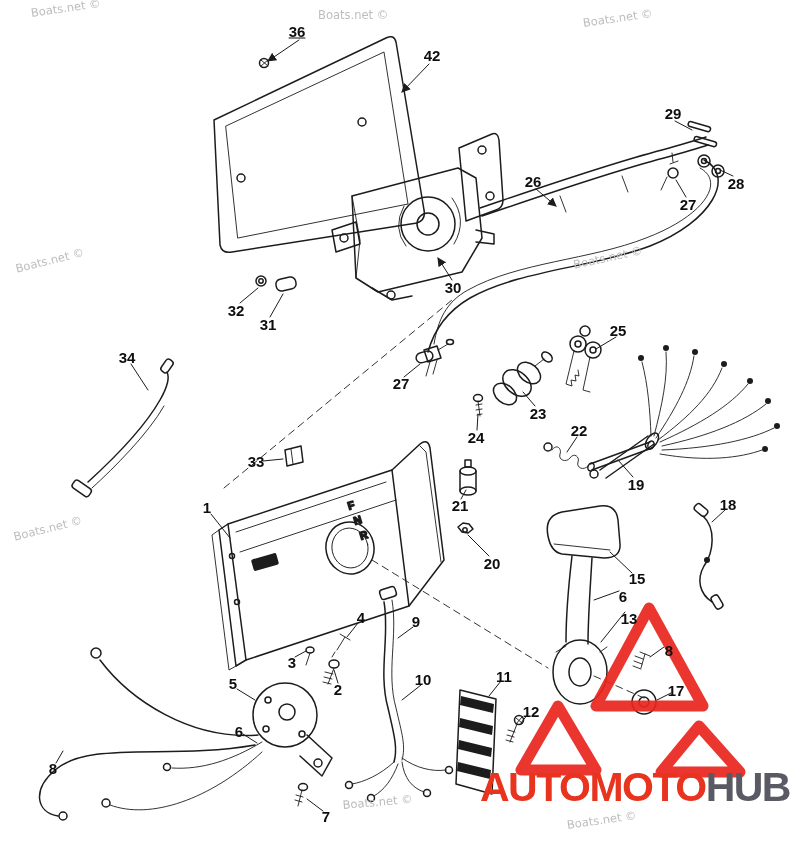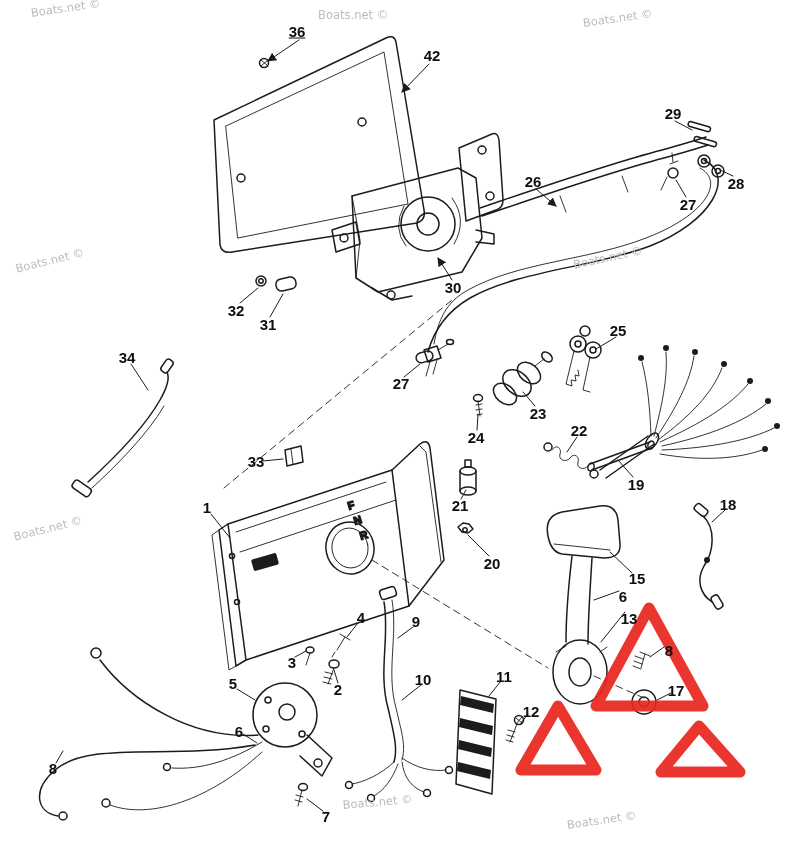--- a/index.html
+++ b/index.html
@@ -368,14 +368,17 @@
       <div class="callout" style="left: 676px; top: 690px;">17</div>
       <div class="callout" style="left: 233px; top: 683px;">5</div>
       <div class="callout" style="left: 423px; top: 679px;">10</div>
       <div class="callout" style="left: 504px; top: 676px;">11</div>
       <div class="callout" style="left: 531px; top: 711px;">12</div>
       <div class="callout" style="left: 239px; top: 731px;">6</div>
       <div class="callout" style="left: 53px; top: 768px;">8</div>
       <div class="callout" style="left: 326px; top: 816px;">7</div>
     </div>
 
+  <div class="logo-text">
+    <span class="p1">AUTOMOTO</span><span class="p2">HUB</span>
+  </div>
 
 </div>
 
 </body></html>

